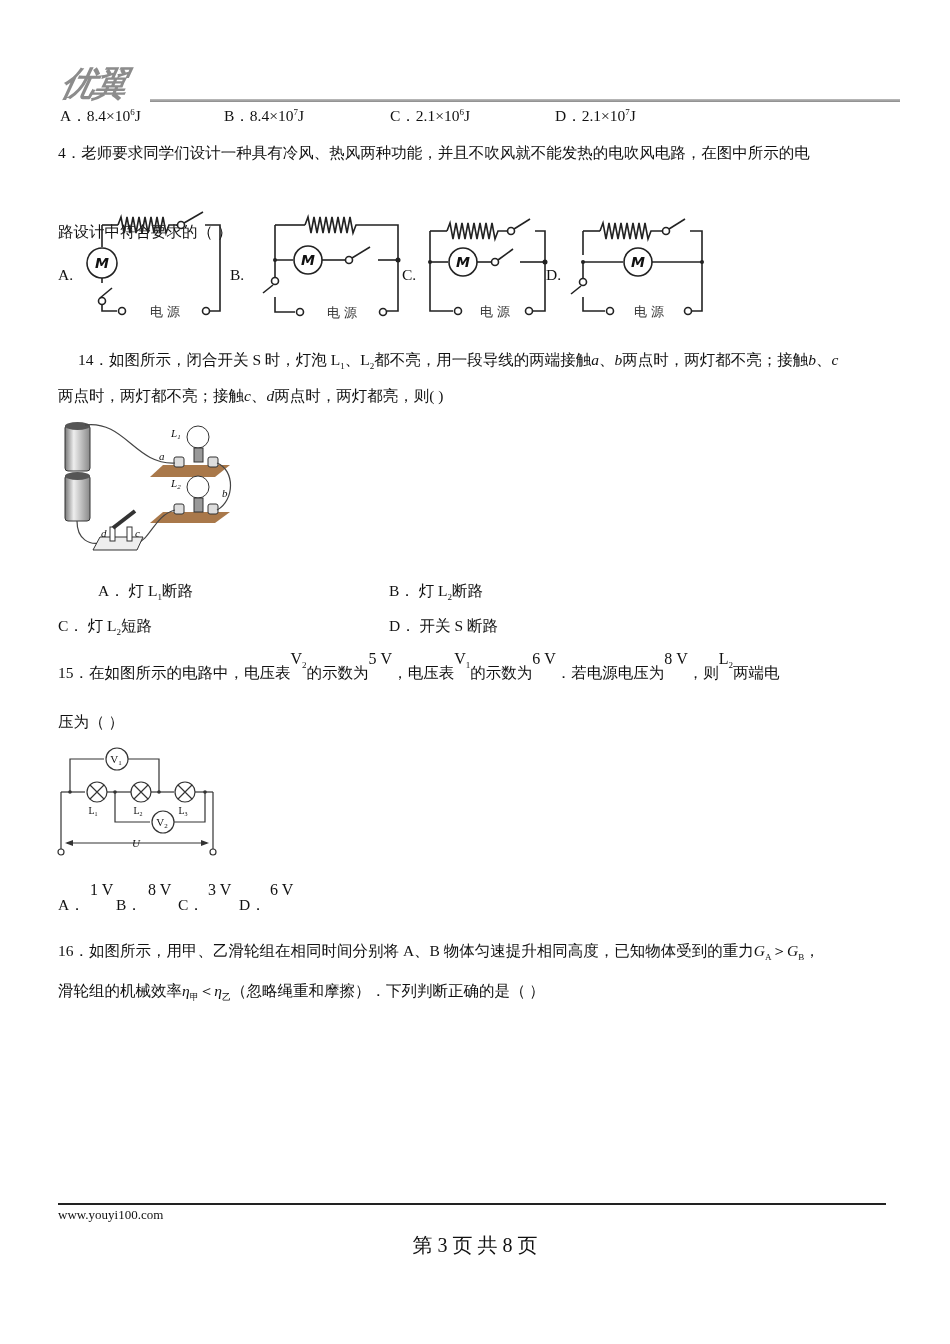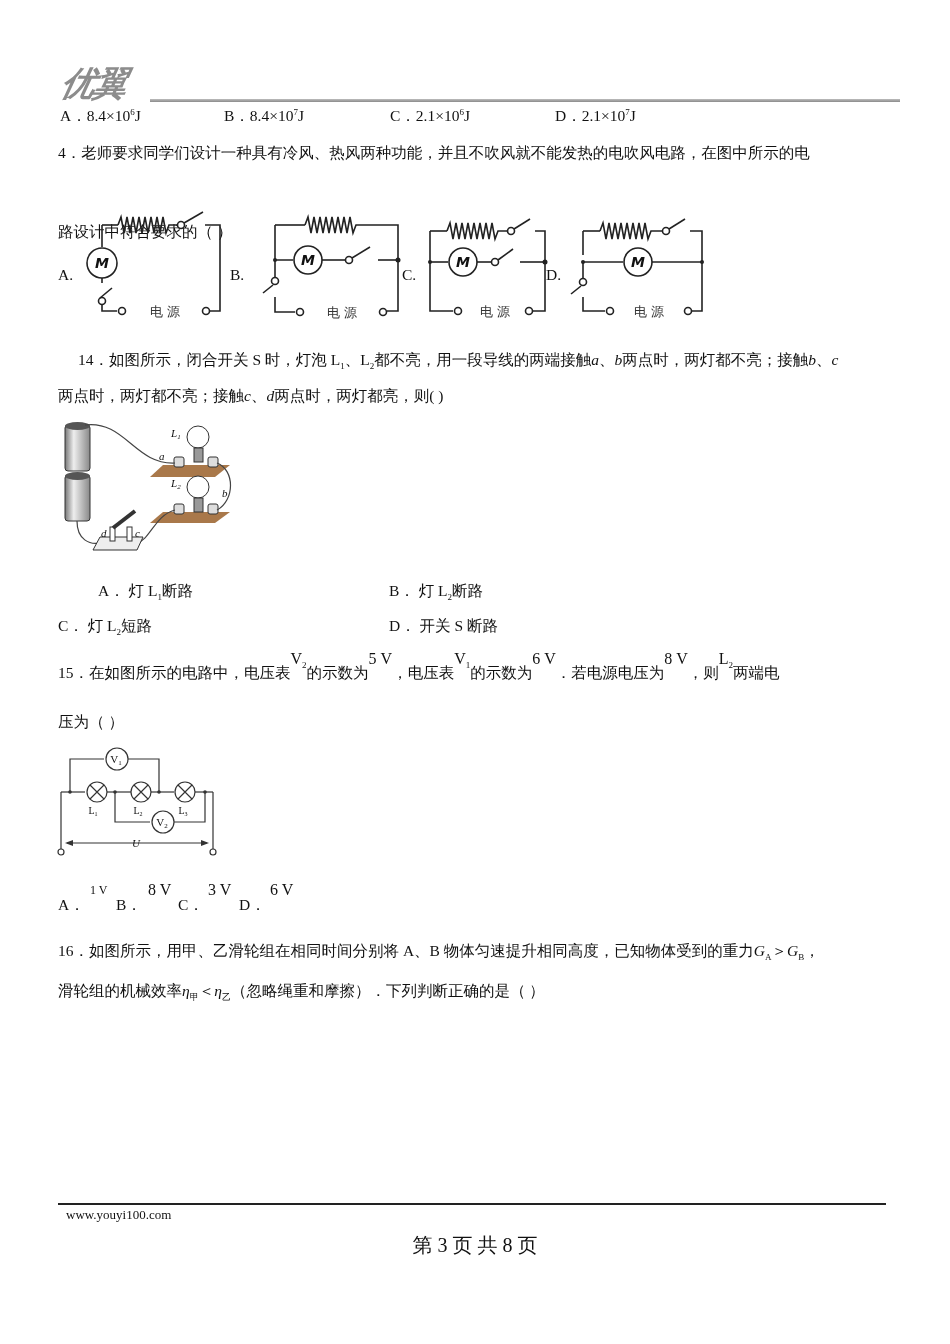--- a/index.html
+++ b/index.html
@@ -237,31 +237,31 @@
       <text x="38" y="72" font-size="10">L<tspan font-size="6" dy="2">1</tspan></text>
       <text x="83" y="72" font-size="10">L<tspan font-size="6" dy="2">2</tspan></text>
       <text x="128" y="72" font-size="10">L<tspan font-size="6" dy="2">3</tspan></text>
       <text x="81" y="105" font-size="11" font-style="italic" fill="#111" stroke="#fff" stroke-width="0">U</text>
     </g>
   </svg>
 </div>
 
 <div class="abs txt" style="left:58px;top:880px;width:260px;height:40px;">
   <span class="abs" style="left:0;top:15px;">A．</span>
-  <span class="abs" style="left:32px;top:0;font-size:12px;">1 V</span>
+  <span class="abs" style="left:32px;top:0;font-size:16px;">1 V</span>
   <span class="abs" style="left:58px;top:15px;">B．</span>
   <span class="abs" style="left:90px;top:0;font-size:16px;">8 V</span>
   <span class="abs" style="left:120px;top:15px;">C．</span>
   <span class="abs" style="left:150px;top:0;font-size:16px;">3 V</span>
   <span class="abs" style="left:181px;top:15px;">D．</span>
   <span class="abs" style="left:212px;top:0;font-size:16px;">6 V</span>
 </div>
 
 <div class="abs txt" style="left:58px;top:941px;">
   <span>16．如图所示，用甲、乙滑轮组在相同时间分别将 A、B 物体匀速提升相同高度，已知物体受到的重力</span><span class="it">G</span><sub>A</sub><span>＞</span><span class="it">G</span><sub>B</sub><span>，</span>
 </div>
 <div class="abs txt" style="left:58px;top:981px;">
   <span>滑轮组的机械效率</span><span class="it">η</span><sub>甲</sub><span>＜</span><span class="it">η</span><sub>乙</sub><span>（忽略绳重和摩擦）．下列判断正确的是（        ）</span>
 </div>
 
 <div class="abs footer-rule"></div>
-<div class="abs" style="left:66px;top:1207px;font-size:13px;">www.youyi100.com</div>
+<div class="abs" style="left:58px;top:1207px;font-size:13px;">www.youyi100.com</div>
 <div class="abs" style="left:0;width:950px;top:1232px;text-align:center;font-size:20px;">第 3 页 共 8 页</div>
 
 </body></html>

